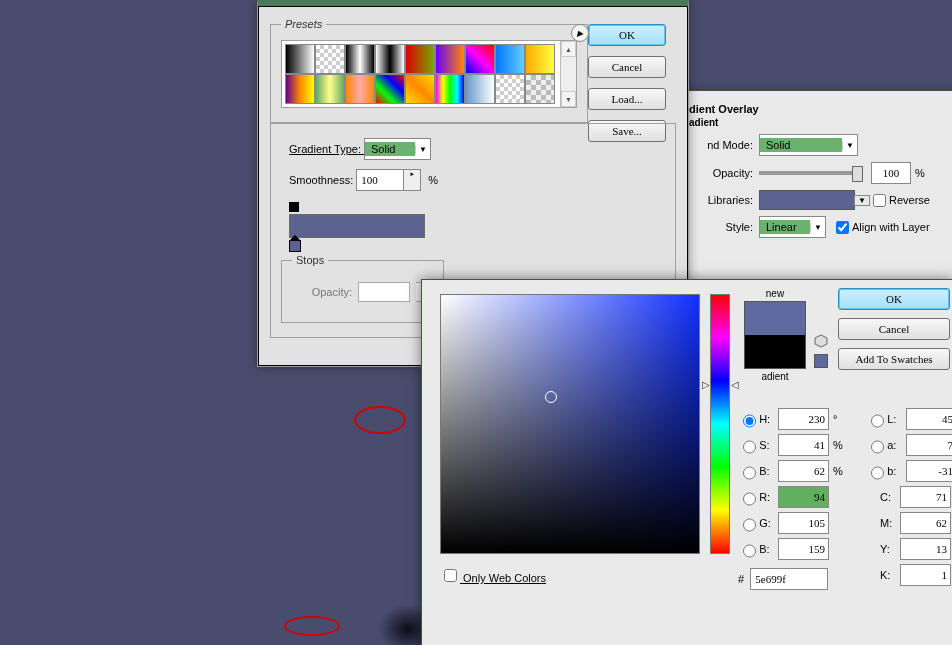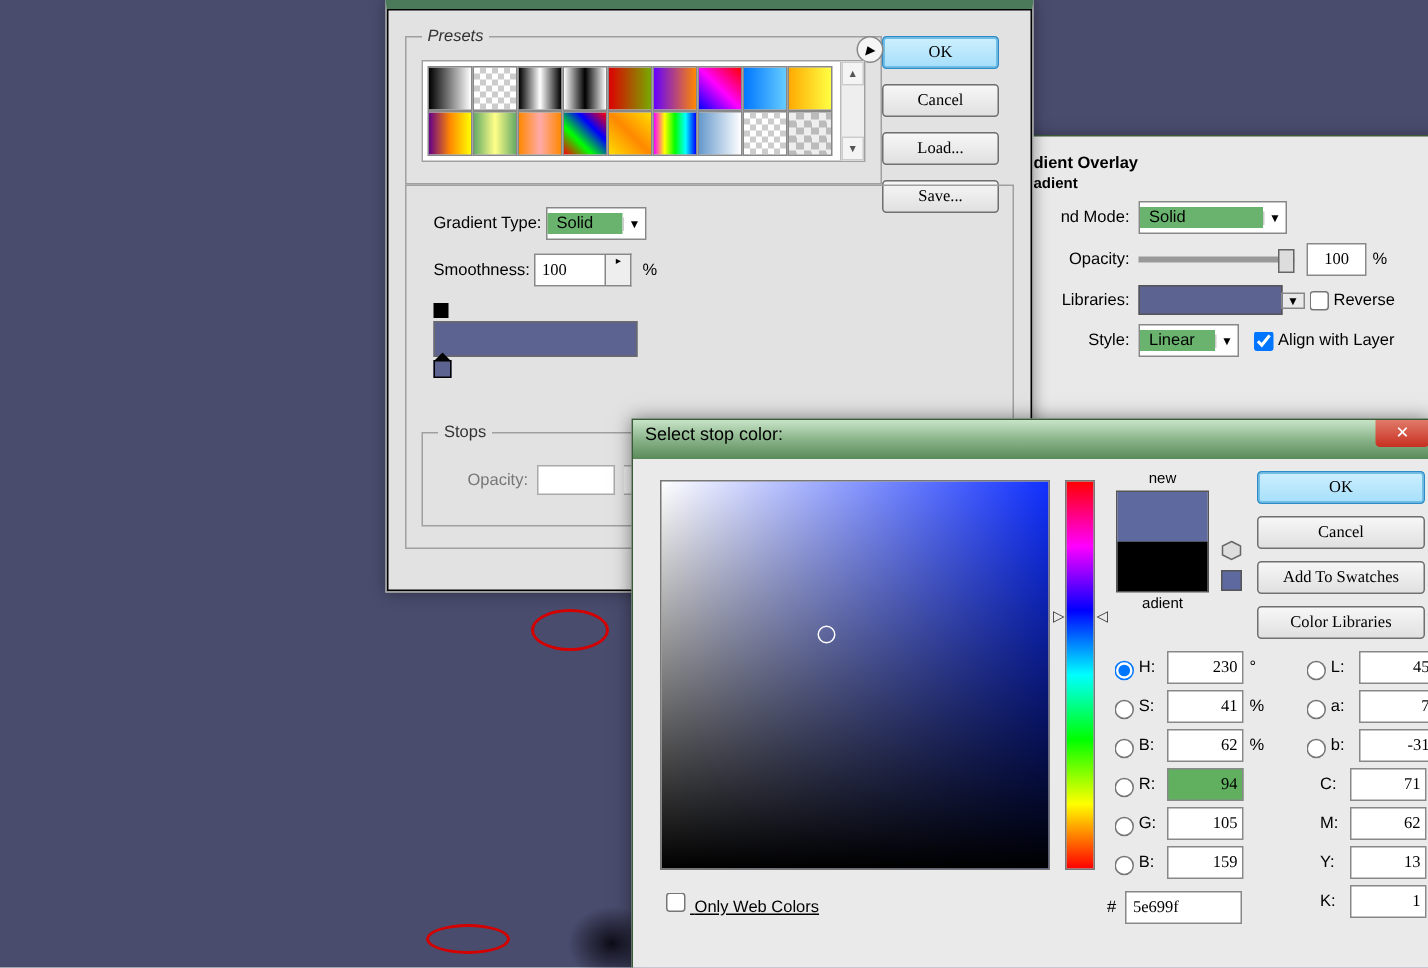--- a/index.html
+++ b/index.html
@@ -44,37 +44,37 @@
   .btn,.btn2{display:block;width:78px;height:22px;margin-bottom:10px;
     background:linear-gradient(#f7f7f7,#e0e0e0);border:1px solid #707070;border-radius:3px;
     font:11px 'Segoe UI';cursor:default;text-align:center;}
   .btn.primary{background:linear-gradient(#cdeffd,#a6dffb);border-color:#2c8cc9;box-shadow:0 0 0 1px #6dc0e8 inset;}
 
   .name-row{display:flex;align-items:center;margin:16px 0;}
   .name-row label{width:52px;}
   input[type=text].wide{flex:1;height:20px;padding:1px 4px;border:1px solid #a0a0a0;background:#fff;font:11px 'Segoe UI';}
   .name-row .btn{margin-left:16px;margin-bottom:0;}
 
-  .type-row{text-align:left;padding:4px 8px 0;}
+  .type-row{text-align:left;padding:4px 8px 0;text-decoration:underline;}
   .combo{display:inline-flex;align-items:center;height:20px;border:1px solid #888;background:#fff;}
   .combo .val{padding:1px 6px;background:#6ab36e;color:#000;min-width:38px;}
   .combo .arrow{width:14px;text-align:center;border-left:1px solid #ccc;font-size:8px;}
   .smooth-row{margin:10px 8px 0;}
   .spinner{display:inline-flex;align-items:center;height:20px;}
   .spinner input{width:40px;height:18px;border:1px solid #888;text-align:left;padding-left:4px;font:11px 'Segoe UI';}
   .spinner .arr{width:16px;height:20px;border:1px solid #888;border-left:0;background:#eee;font-size:7px;text-align:center;}
 
   .bar-area{margin:12px 8px 0;}
   .grad-bar{height:22px;border:1px solid #6a6a6a;background:#5d6391;}
   .ostop,.cstop{width:10px;height:10px;position:relative;}
   .ostop{background:#000;margin-bottom:2px;margin-left:0;}
   .cstop{background:#5d6391;border:1px solid #000;margin-top:2px;margin-left:0;}
   .cstop:before{content:'';position:absolute;left:0;top:-6px;border-left:5px solid transparent;border-right:5px solid transparent;border-bottom:5px solid #000;}
 
-  .stops-box{margin-top:30px;}
+  .stops-box{margin-top:2px;}
   .stops-row{display:flex;align-items:center;gap:6px;margin:6px 0;}
   .stops-row label{text-align:right;width:60px;color:#777;}
   .mini-field{width:50px;height:18px;border:1px solid #aaa;background:#fff;}
   .mini-btn{width:16px;height:18px;border:1px solid #aaa;border-left:0;background:#eee;font-size:7px;text-align:center;}
   .color-sw{width:34px;height:18px;border:1px solid #666;background:#5d6391;}
 
   
   .overlay-panel{
     position:absolute;left:676px;top:90px;width:280px;height:190px;
     background:#e9e9e9;border:1px solid #3a5a3a;
@@ -262,24 +262,20 @@
           <div class="mini-field"></div>
           <div class="mini-btn">▸</div>
         </div>
       </fieldset>
     </fieldset>
 
   </div>
 </div>
 
 <div class="picker">
-  <div class="picker-title">
-    <span>Select stop color:</span>
-    <div class="close-x">✕</div>
-  </div>
   <div class="picker-body">
 
     <div class="sb-field">
       <div class="sb-cursor"></div>
     </div>
     <div class="hue"></div>
     <div class="hue-l">▷</div>
     <div class="hue-r">◁</div>
 
     <div class="newcur">
@@ -294,21 +290,20 @@
       <svg viewBox="0 0 14 14">
           <polygon points="7,1 13,4 13,10 7,13 1,10 1,4" fill="#ddd" stroke="#666"></polygon>
         </svg>
     </div>
     <div class="mini-sw"></div>
 
     <div class="pk-btns">
       <button class="btn primary">OK</button>
       <button class="btn">Cancel</button>
       <button class="btn">Add To Swatches</button>
-      <button class="btn">Color Libraries</button>
     </div>
 
     <div class="fields">
       <div class="fcol left">
         <div class="frow">
             <input type="radio" class="rad" name="lm" checked="" style="">
             <label>H:</label>
             <input value="230" style="">
             <span class="unit">°</span>
           </div>

